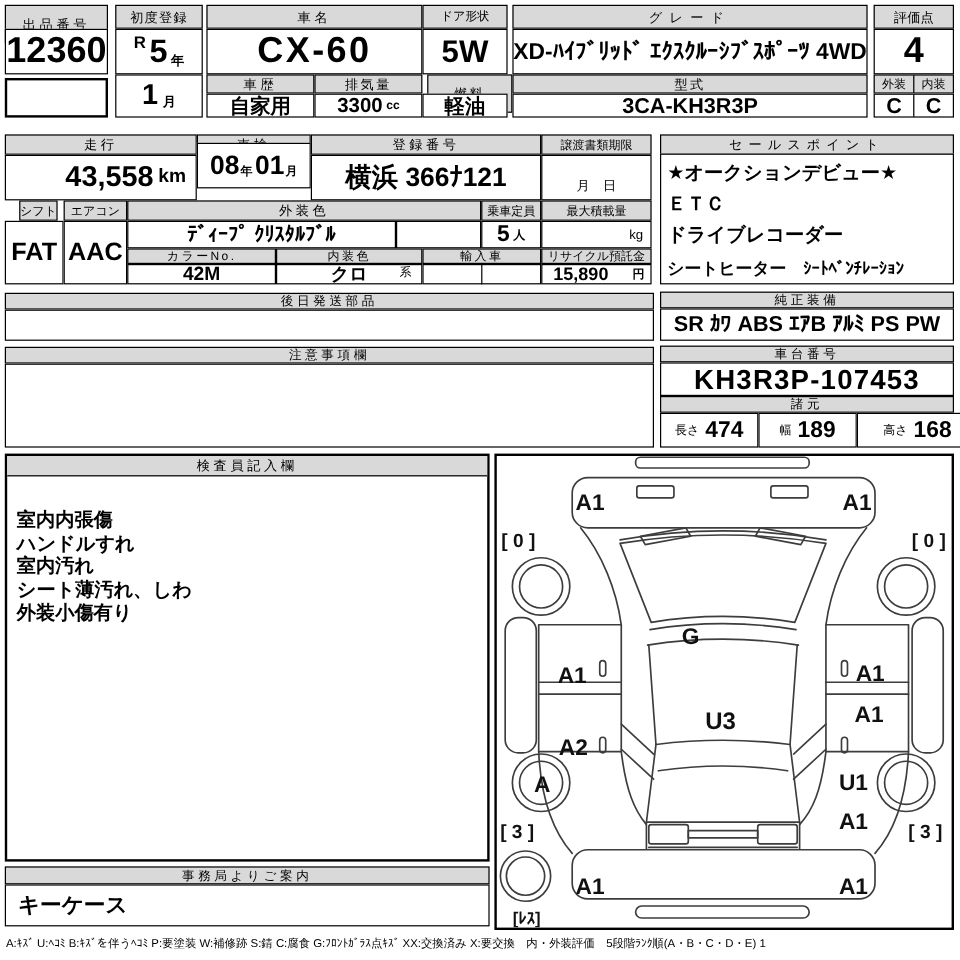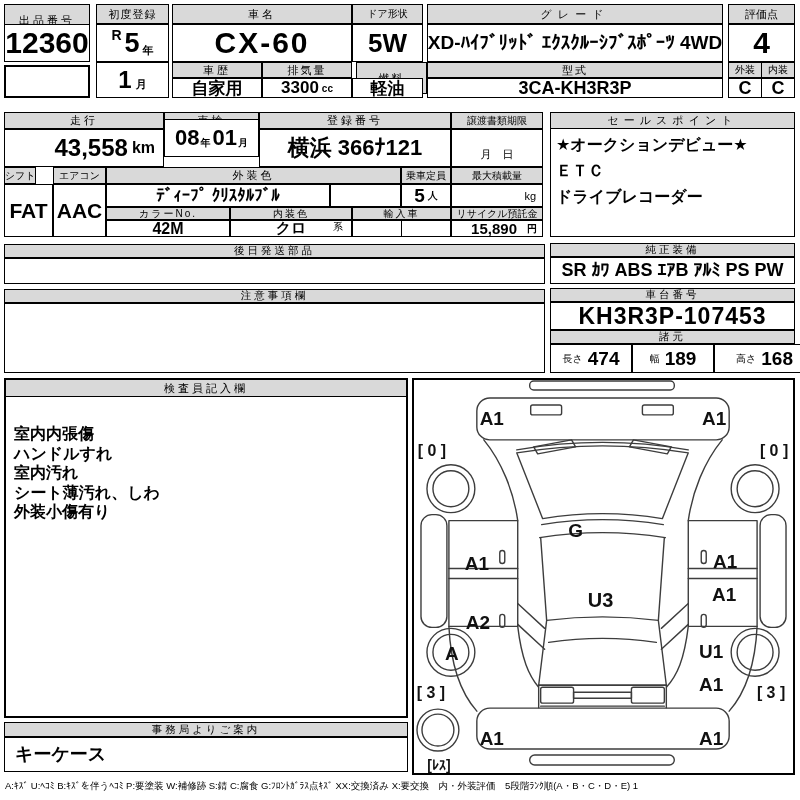--- a/index.html
+++ b/index.html
@@ -78,21 +78,21 @@
     <span style="font-size:22px">08</span>
     <span style="font-size:10px;margin:10px 2px 0 1px">年</span>
     <span style="font-size:22px">01</span>
     <span style="font-size:10px;margin:10px 0 0 1px">月</span>
   </div>
   <div class="hdr" style="left:259px;top:112px;width:192px;height:17px">登録番号</div>
   <div class="val" style="left:259px;top:129px;width:192px;height:38px;font-size:22px">横浜 366ﾅ121</div>
   <div class="hdr tight" style="left:451px;top:112px;width:92px;height:17px">譲渡書類期限</div>
   <div class="val" style="left:451px;top:129px;width:92px;height:38px;align-items:flex-end;justify-content:center;padding-bottom:4px;font-weight:normal;font-size:11px">月　日</div>
 
-  <div class="hdr tight" style="left:4px;top:167px;width:32px;height:17px">シフト</div>
+  <div class="hdr tight" style="left:16px;top:167px;width:32px;height:17px">シフト</div>
   <div class="hdr tight" style="left:53px;top:167px;width:53px;height:17px">エアコン</div>
   <div class="hdr" style="left:106px;top:167px;width:295px;height:17px">外装色</div>
   <div class="hdr tight" style="left:401px;top:167px;width:50px;height:17px">乗車定員</div>
   <div class="hdr tight" style="left:451px;top:167px;width:92px;height:17px">最大積載量</div>
 
   <div class="val" style="left:4px;top:184px;width:49px;height:53px;font-size:21px">FAT</div>
   <div class="val" style="left:53px;top:184px;width:53px;height:53px;font-size:21px">AAC</div>
   <div class="val" style="left:106px;top:184px;width:224px;height:23px;font-size:17px">ﾃﾞｨｰﾌﾟ ｸﾘｽﾀﾙﾌﾞﾙ</div>
   <div class="val" style="left:330px;top:184px;width:71px;height:23px"></div>
   <div class="val" style="left:401px;top:184px;width:50px;height:23px">
@@ -109,30 +109,31 @@
   <div class="hdr tight" style="left:451px;top:207px;width:92px;height:13px">リサイクル預託金</div>
 
   <div class="val" style="left:106px;top:220px;width:124px;height:17px;font-size:16px">42M</div>
   <div class="val" style="left:230px;top:220px;width:122px;height:17px">
     <span style="font-size:15px">クロ</span>
     <span style="font-size:10px;font-weight:normal;position:absolute;right:8px;bottom:2px">系</span>
   </div>
   <div class="val" style="left:352px;top:220px;width:99px;height:17px"></div>
   <div class="vline" style="left:401px;top:220px;height:17px"></div>
   <div class="val" style="left:451px;top:220px;width:92px;height:17px;justify-content:flex-end;padding-right:5px">
-    <span style="font-size:15px;margin-right:10px">15,890</span>
+    <span style="font-size:15px;margin-right:20px">15,890</span>
     <span style="font-size:10px">円</span>
   </div>
 
   <div class="hdr" style="left:550px;top:112px;width:245px;height:17px;letter-spacing:5px">セールスポイント</div>
   <div class="box" style="left:550px;top:128px;width:245px;height:109px;border-width:1px"></div>
   <div class="lines" style="left:556px;top:132px;width:236px;font-size:16px;line-height:26px">
     <div>★オークションデビュー★</div>
     <div>ＥＴＣ</div>
     <div>ドライブレコーダー</div>
+    <div style="font-size:14px">シートヒーター　ｼｰﾄﾍﾞﾝﾁﾚｰｼｮﾝ</div>
   </div>
 
   <div class="hdr" style="left:4px;top:244px;width:541px;height:14px;font-size:10.5px">後日発送部品</div>
   <div class="val" style="left:4px;top:258px;width:541px;height:26px"></div>
   <div class="hdr" style="left:550px;top:243px;width:245px;height:14px;font-size:10.5px">純正装備</div>
   <div class="val" style="left:550px;top:257px;width:245px;height:27px;font-size:18px">SR ｶﾜ ABS ｴｱB ｱﾙﾐ PS PW</div>
 
   <div class="hdr" style="left:4px;top:289px;width:541px;height:14px;font-size:10.5px">注意事項欄</div>
   <div class="val" style="left:4px;top:303px;width:541px;height:70px"></div>
 

